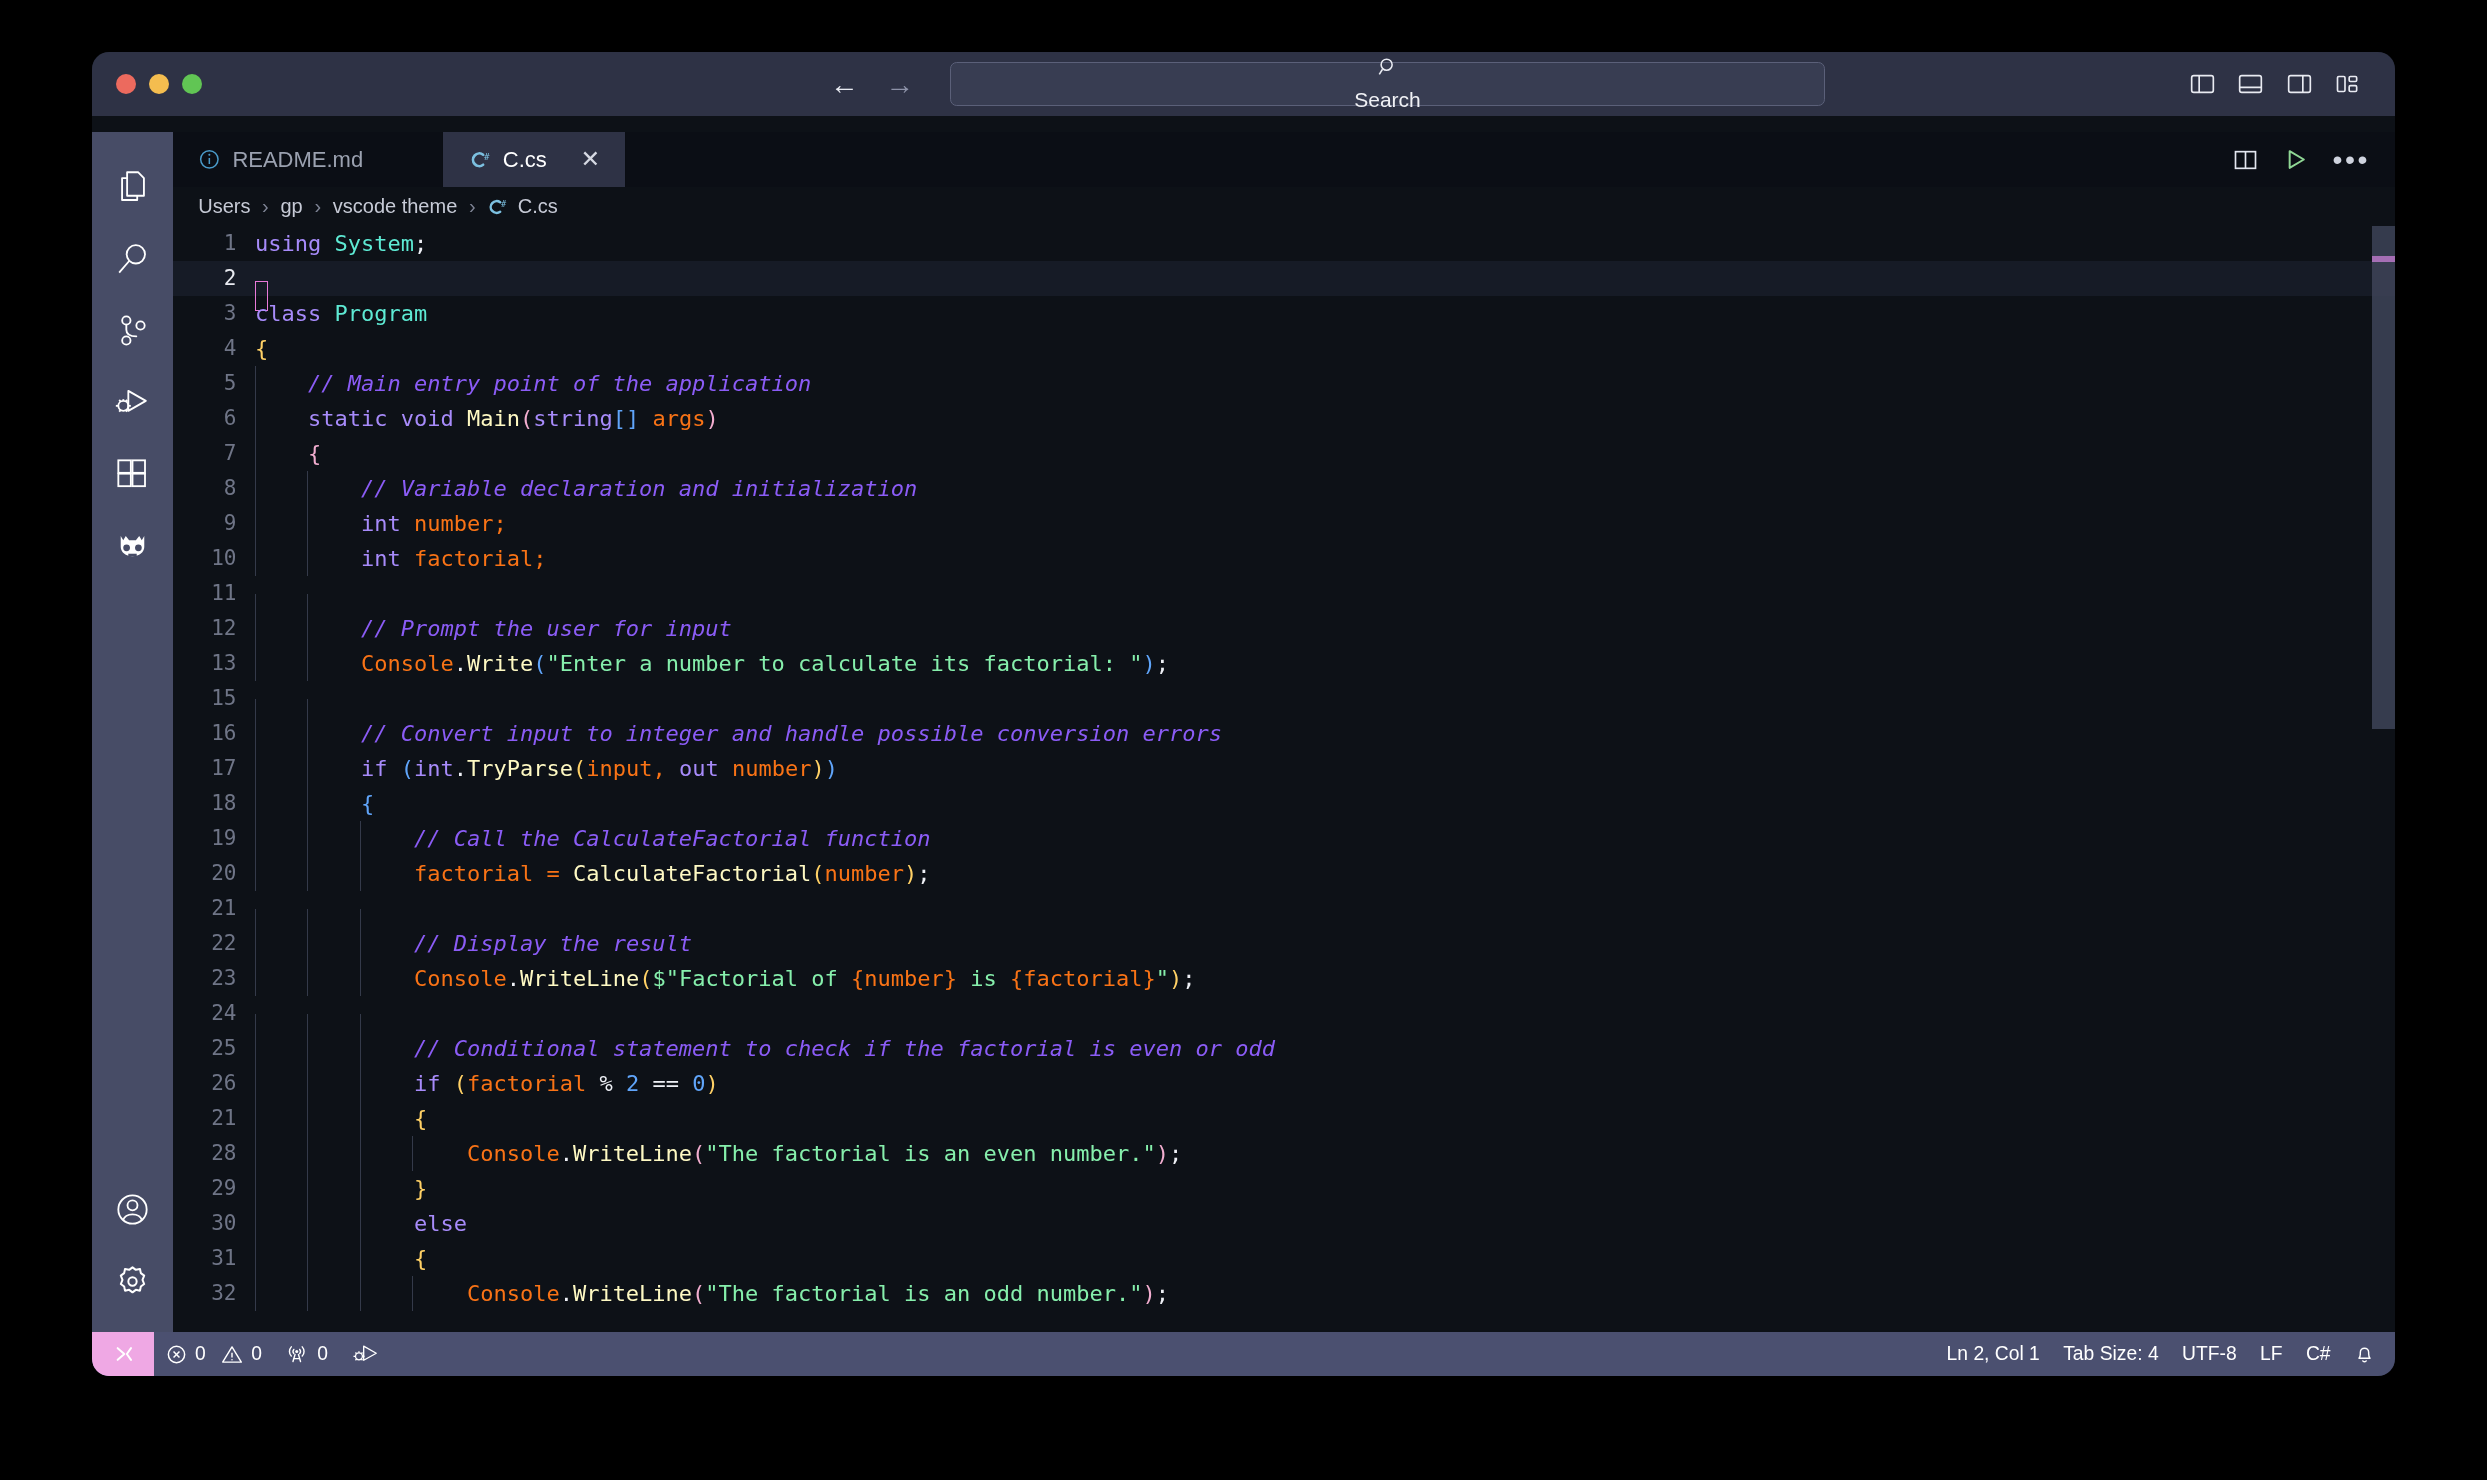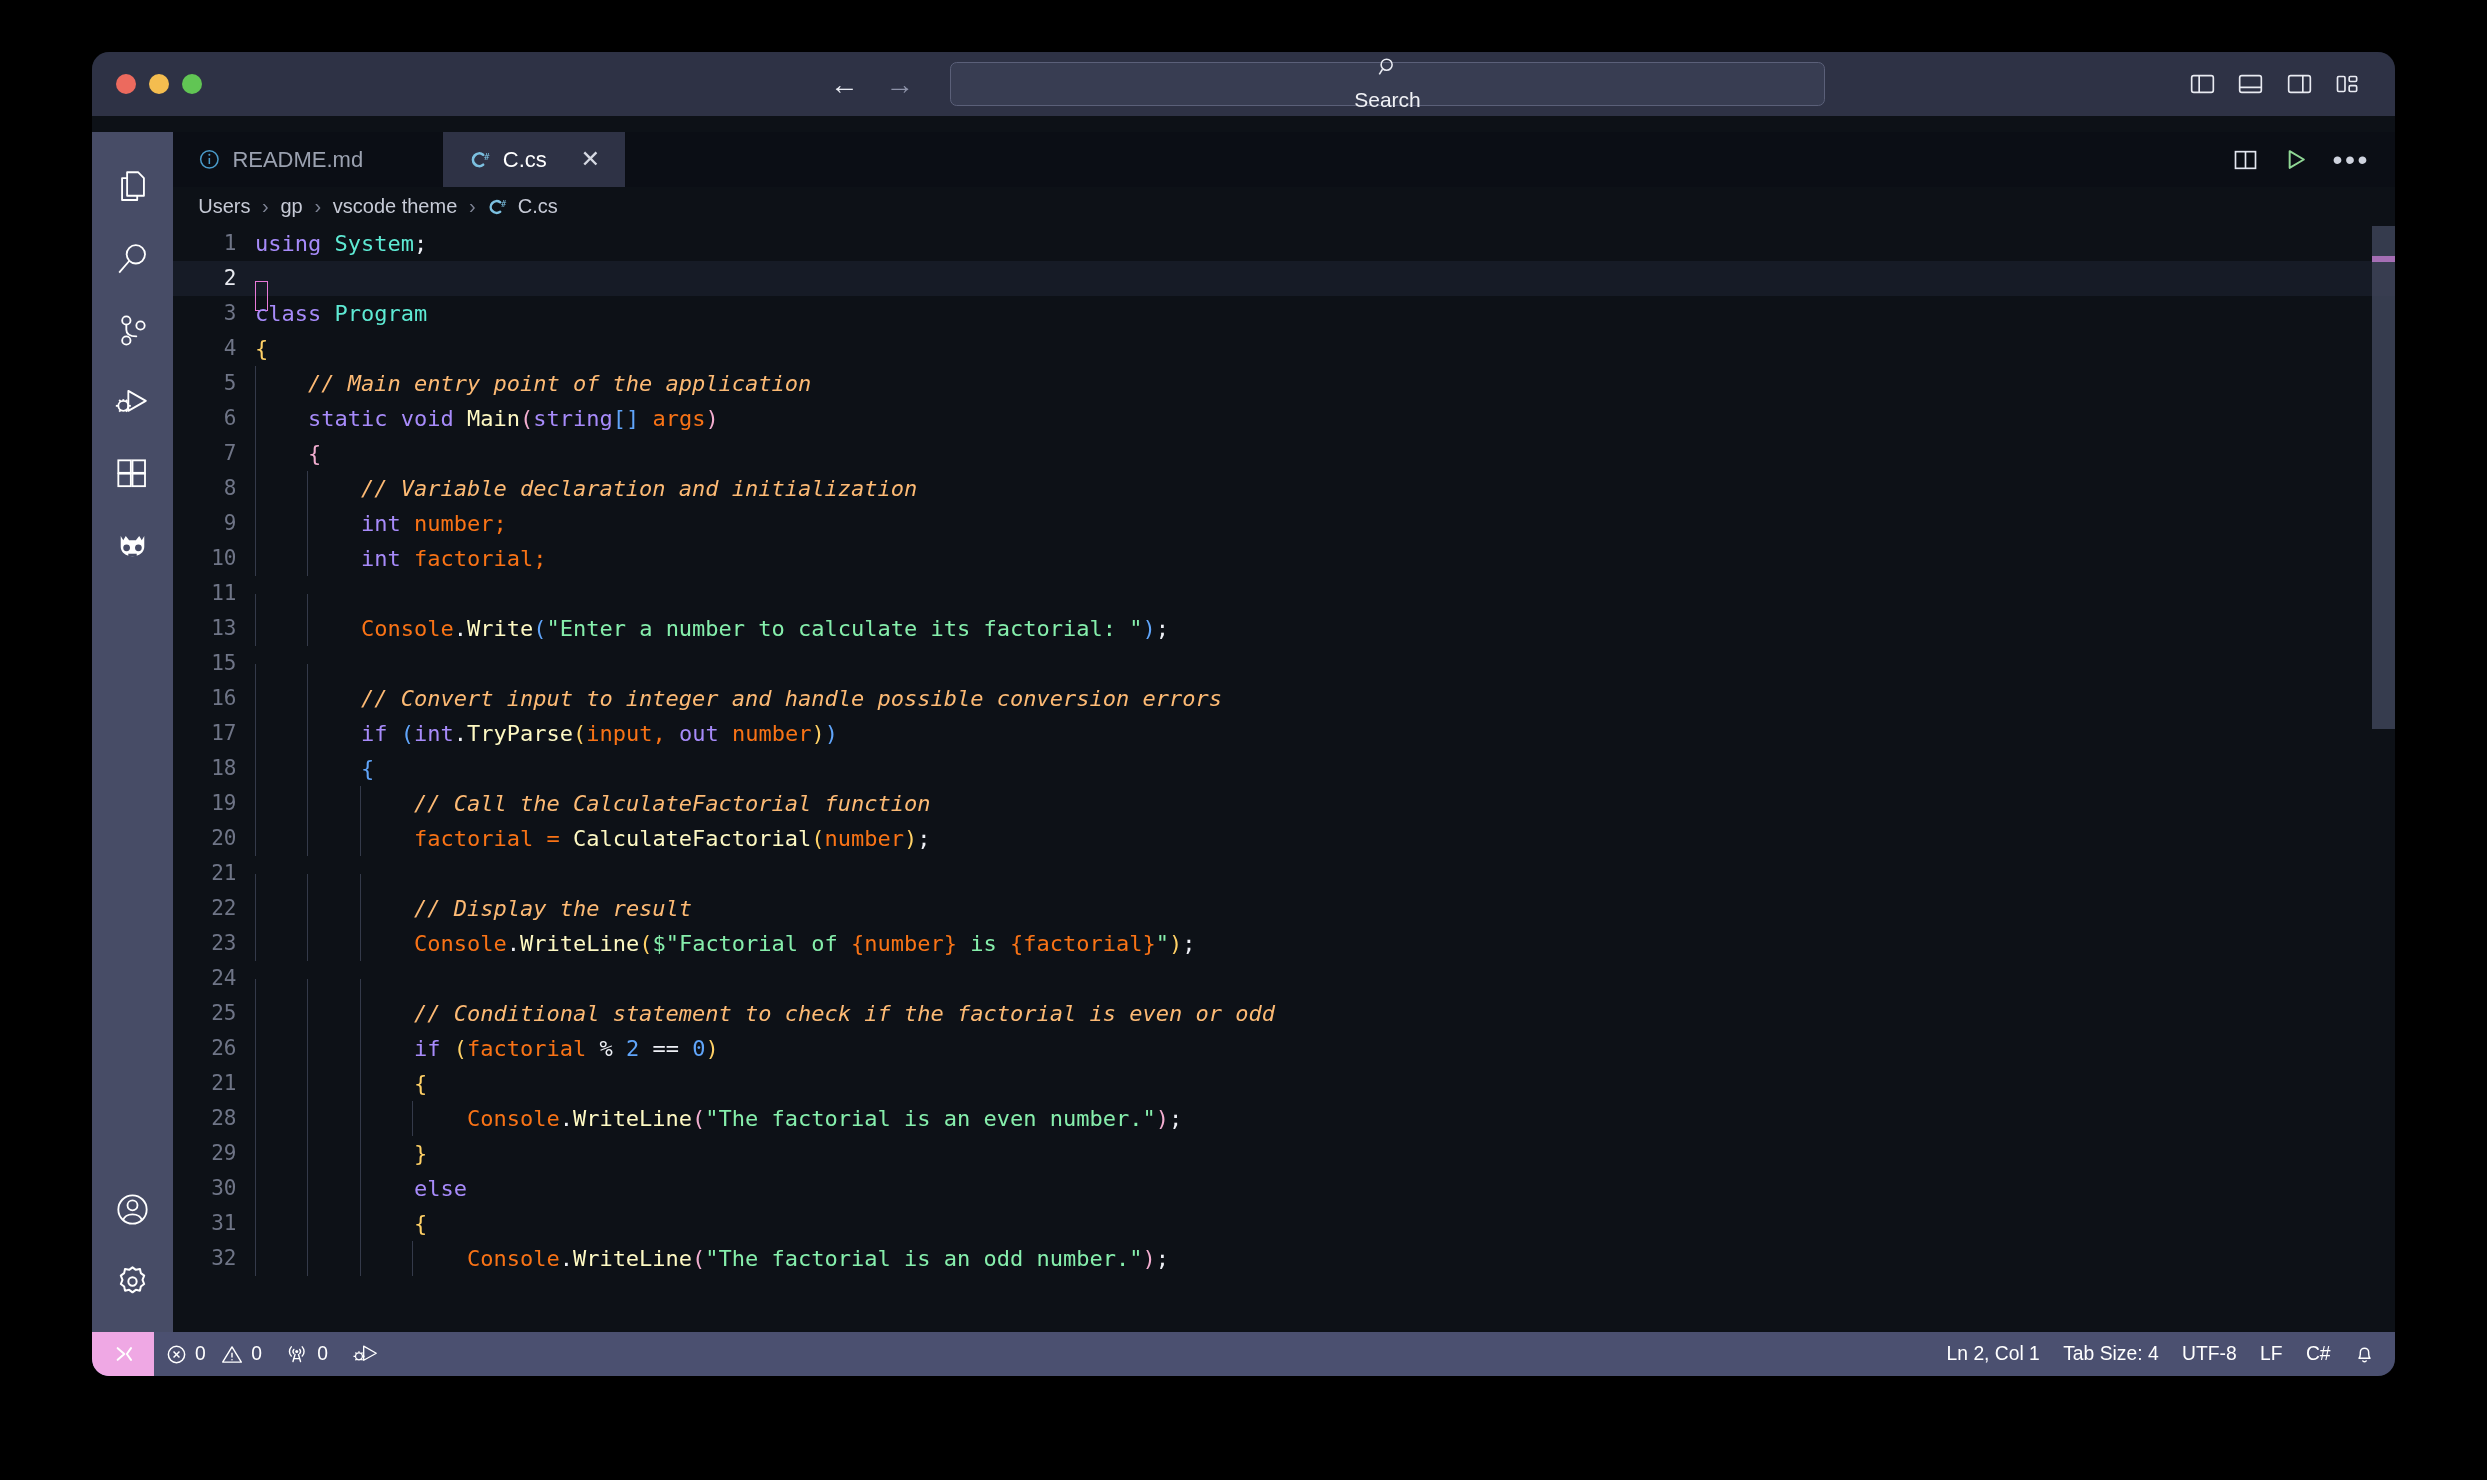--- a/index.html
+++ b/index.html
@@ -234,21 +234,21 @@
     top: 0;
     width: 0.8px;
     height: 35px;
     background: #343a4a;
   }
 
   
   .k   { color: #a78bfa; }           
   .ty  { color: #5eead4; }           
   .id  { color: #f97316; }           
-  .cm  { color: #fdba74; font-style: italic; }  
+  .cm  { color: #8b5cf6; font-style: italic; }  
   .st  { color: #86efac; }           
   .fn  { color: #fef9c3; }           
   .nu  { color: #60a5fa; }           
   .op  { color: #eef0f6; }           
   .b1  { color: #ffd166; }           
   .b2  { color: #60a5fa; }           
   .b3  { color: #f3aed0; }           
 
   
   .cursor-box {
@@ -573,20 +573,24 @@
               </div>
               <div class="crow">
                 <div class="gutter">10</div>
                 <div class="code-text"><span class="ig" style="left: 0px;"></span><span class="ig" style="left: 52px;"></span><span><span class="op">        </span><span class="k">int</span><span class="id"> factorial;</span></span></div>
               </div>
               <div class="crow">
                 <div class="gutter">11</div>
                 <div class="code-text"><span class="ig" style="left: 0px;"></span><span class="ig" style="left: 52px;"></span><span></span></div>
               </div>
               <div class="crow">
+                <div class="gutter">12</div>
+                <div class="code-text"><span class="ig" style="left: 0px;"></span><span class="ig" style="left: 52px;"></span><span><span class="op">        </span><span class="cm">// Prompt the user for input</span></span></div>
+              </div>
+              <div class="crow">
                 <div class="gutter">13</div>
                 <div class="code-text"><span class="ig" style="left: 0px;"></span><span class="ig" style="left: 52px;"></span><span><span class="op">        </span><span class="id">Console</span><span class="op">.</span><span class="fn">Write</span><span class="b2">(</span><span class="st">"Enter a number to calculate its factorial: "</span><span class="b2">)</span><span class="op">;</span></span></div>
               </div>
               <div class="crow">
                 <div class="gutter">15</div>
                 <div class="code-text"><span class="ig" style="left: 0px;"></span><span class="ig" style="left: 52px;"></span><span></span></div>
               </div>
               <div class="crow">
                 <div class="gutter">16</div>
                 <div class="code-text"><span class="ig" style="left: 0px;"></span><span class="ig" style="left: 52px;"></span><span><span class="op">        </span><span class="cm">// Convert input to integer and handle possible conversion errors</span></span></div>

